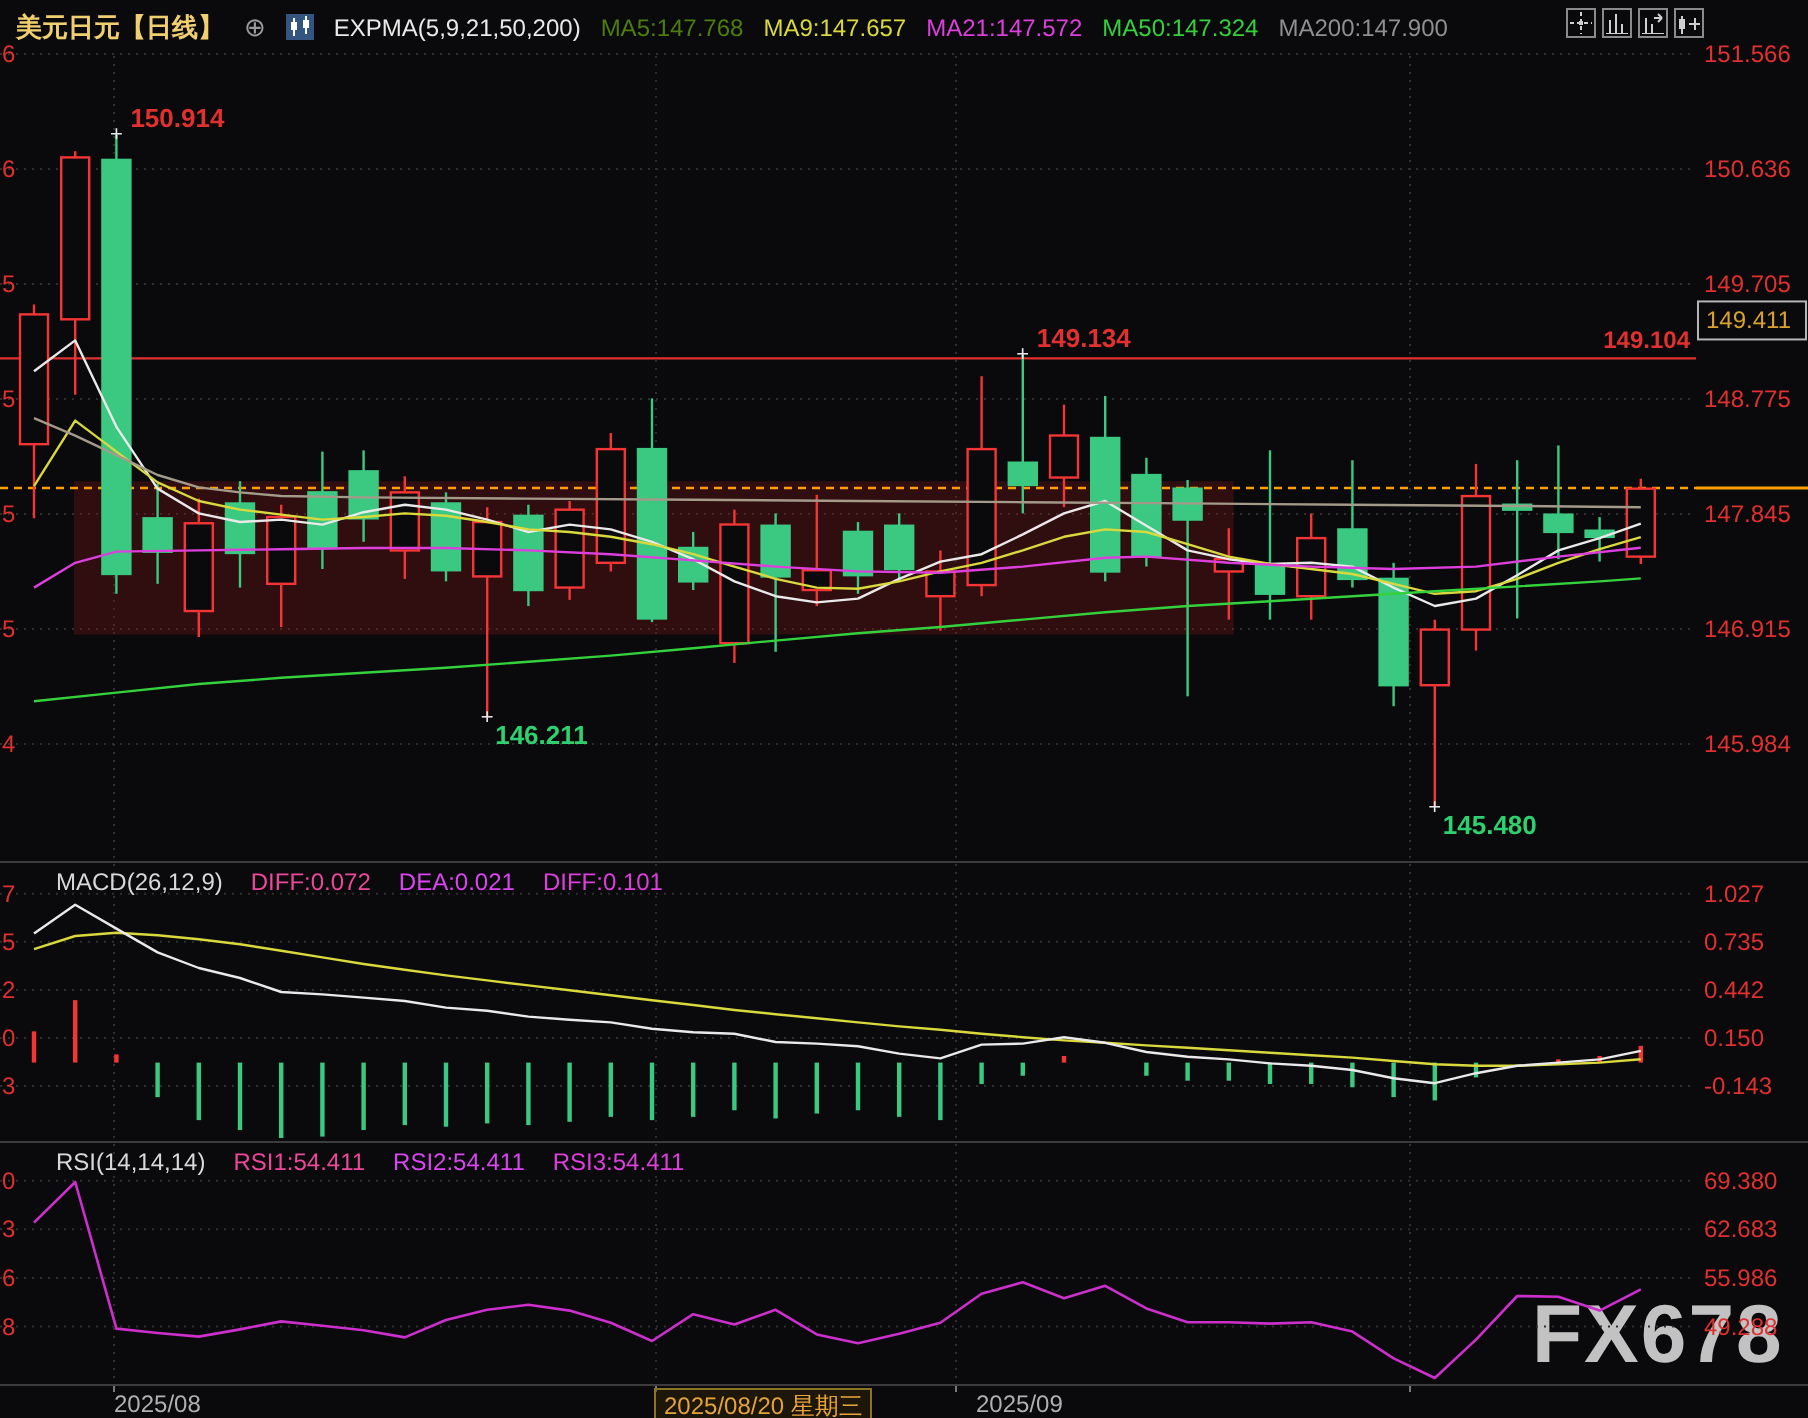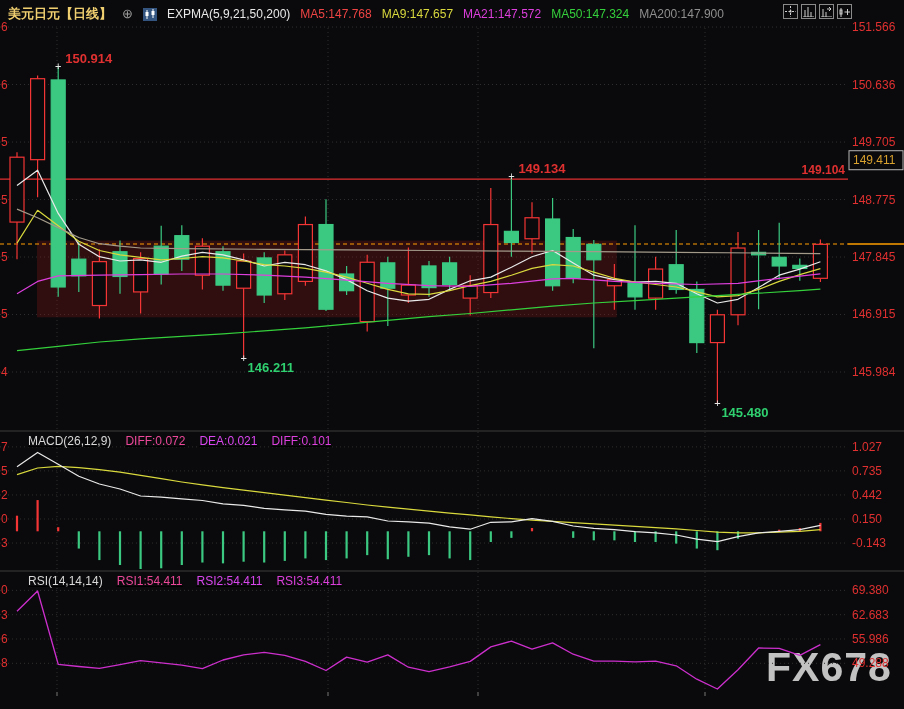--- a/index.html
+++ b/index.html
@@ -5,26 +5,26 @@
   html,body{margin:0;padding:0;background:#0a0a0c;}
   #app{position:relative;width:904px;height:709px;background:#0a0a0c;overflow:hidden;
        font-family:"Liberation Sans",sans-serif;}
   
   .hdr{position:absolute;left:0;top:0;width:904px;height:27px;display:flex;align-items:center;gap:10px;padding-left:8px;box-sizing:border-box;}
   .hdr .title{color:#f0cf70;font-size:13px;font-weight:700;white-space:nowrap;}
   .hdr .plus{color:#9a9a9a;font-size:13px;line-height:1;}
   .hdr .mini-icon{width:14px;height:13px;display:inline-block;}
   .hdr .expma{color:#e9e9e9;font-size:12px;}
   .hdr .ma{font-size:12px;white-space:nowrap;}
-  .ma5{color:#ef4444}.ma9{color:#d9d93e}.ma21{color:#dd3fdd}.ma50{color:#35d13c}.ma200{color:#8f8f8f}
+  .ma5{color:#4d7c0f}.ma9{color:#d9d93e}.ma21{color:#dd3fdd}.ma50{color:#35d13c}.ma200{color:#8f8f8f}
   .tools{position:absolute;right:52px;top:4px;display:flex;gap:3px;}
   .tbtn{width:15px;height:15px;border:1px solid #8a8a8a;background:transparent;padding:0;margin:0;
         display:flex;align-items:center;justify-content:center;cursor:pointer;box-sizing:border-box;}
   
-  .prow{position:absolute;left:28px;display:flex;gap:14px;font-size:12px;white-space:nowrap;text-decoration:underline;}
+  .prow{position:absolute;left:28px;display:flex;gap:14px;font-size:12px;white-space:nowrap;}
   .prow .lab{color:#d8d8d8}.prow .v1{color:#ec4899}.prow .v2{color:#d946ef}.prow .v3{color:#dd3fdd}
   
   .xaxis{position:absolute;left:0;top:692px;width:904px;height:17px;border-top:1px solid #3c3c3c;box-sizing:border-box;}
   .xlabel{position:absolute;top:2px;font-size:12px;color:#b0b0b0;white-space:nowrap;}
   .xlabel.hl{color:#e6a33c;border:1px solid #8a7327;background:rgba(64,48,6,.35);padding:0 4px;top:1px;}
   
   .wm{position:absolute;left:766px;top:644px;font-size:41px;font-weight:700;letter-spacing:1px;
       color:rgba(235,235,235,.82);z-index:1;pointer-events:none;}
   svg#chart-svg{position:absolute;left:0;top:0;z-index:2;}
   .hdr,.prow,.xaxis,.tools{z-index:3;}
@@ -307,13 +307,18 @@
       <text x="1" y="667.3" fill="#e03030" text-anchor="start" font-size="12" font-family="&quot;Liberation Sans&quot;,sans-serif" font-weight="400">8</text>
       <polyline points="17.0,611.3 37.6,591.0 58.2,664.3 78.8,666.5 99.4,668.3 120.0,664.7 140.6,660.7 161.2,662.9 181.8,665.1 202.4,668.7 223.0,660.0 243.6,654.9 264.2,652.4 284.8,655.3 305.4,661.4 326.0,670.5 346.6,657.1 367.2,662.2 387.8,654.9 408.4,667.2 429.0,671.6 449.6,666.9 470.2,661.4 490.8,646.9 511.4,641.1 532.0,649.1 552.6,642.9 573.2,654.2 593.8,661.1 614.4,661.1 635.0,661.8 655.6,661.1 676.2,665.8 696.8,679.2 717.4,689.0 738.0,669.8 758.6,648.0 779.2,648.4 799.8,655.3 820.4,644.7" fill="none" stroke="#cc2fcc" stroke-width="1.3" stroke-linejoin="round"></polyline>
       <line x1="0" y1="431" x2="904" y2="431" stroke="#3c3c3c" stroke-width="1"></line>
       <line x1="0" y1="571" x2="904" y2="571" stroke="#3c3c3c" stroke-width="1"></line>
       <line x1="57" y1="692" x2="57" y2="696" stroke="#777" stroke-width="1"></line>
       <line x1="328" y1="692" x2="328" y2="696" stroke="#777" stroke-width="1"></line>
       <line x1="478" y1="692" x2="478" y2="696" stroke="#777" stroke-width="1"></line>
       <line x1="705" y1="692" x2="705" y2="696" stroke="#777" stroke-width="1"></line>
     </svg>
 
+  <div class="xaxis">
+    <span class="xlabel" style="left:57px">2025/08</span>
+    <span class="xlabel hl" style="left:327px">2025/08/20 星期三</span>
+    <span class="xlabel" style="left:488px">2025/09</span>
+  </div>
 </div>
 
 </body></html>

